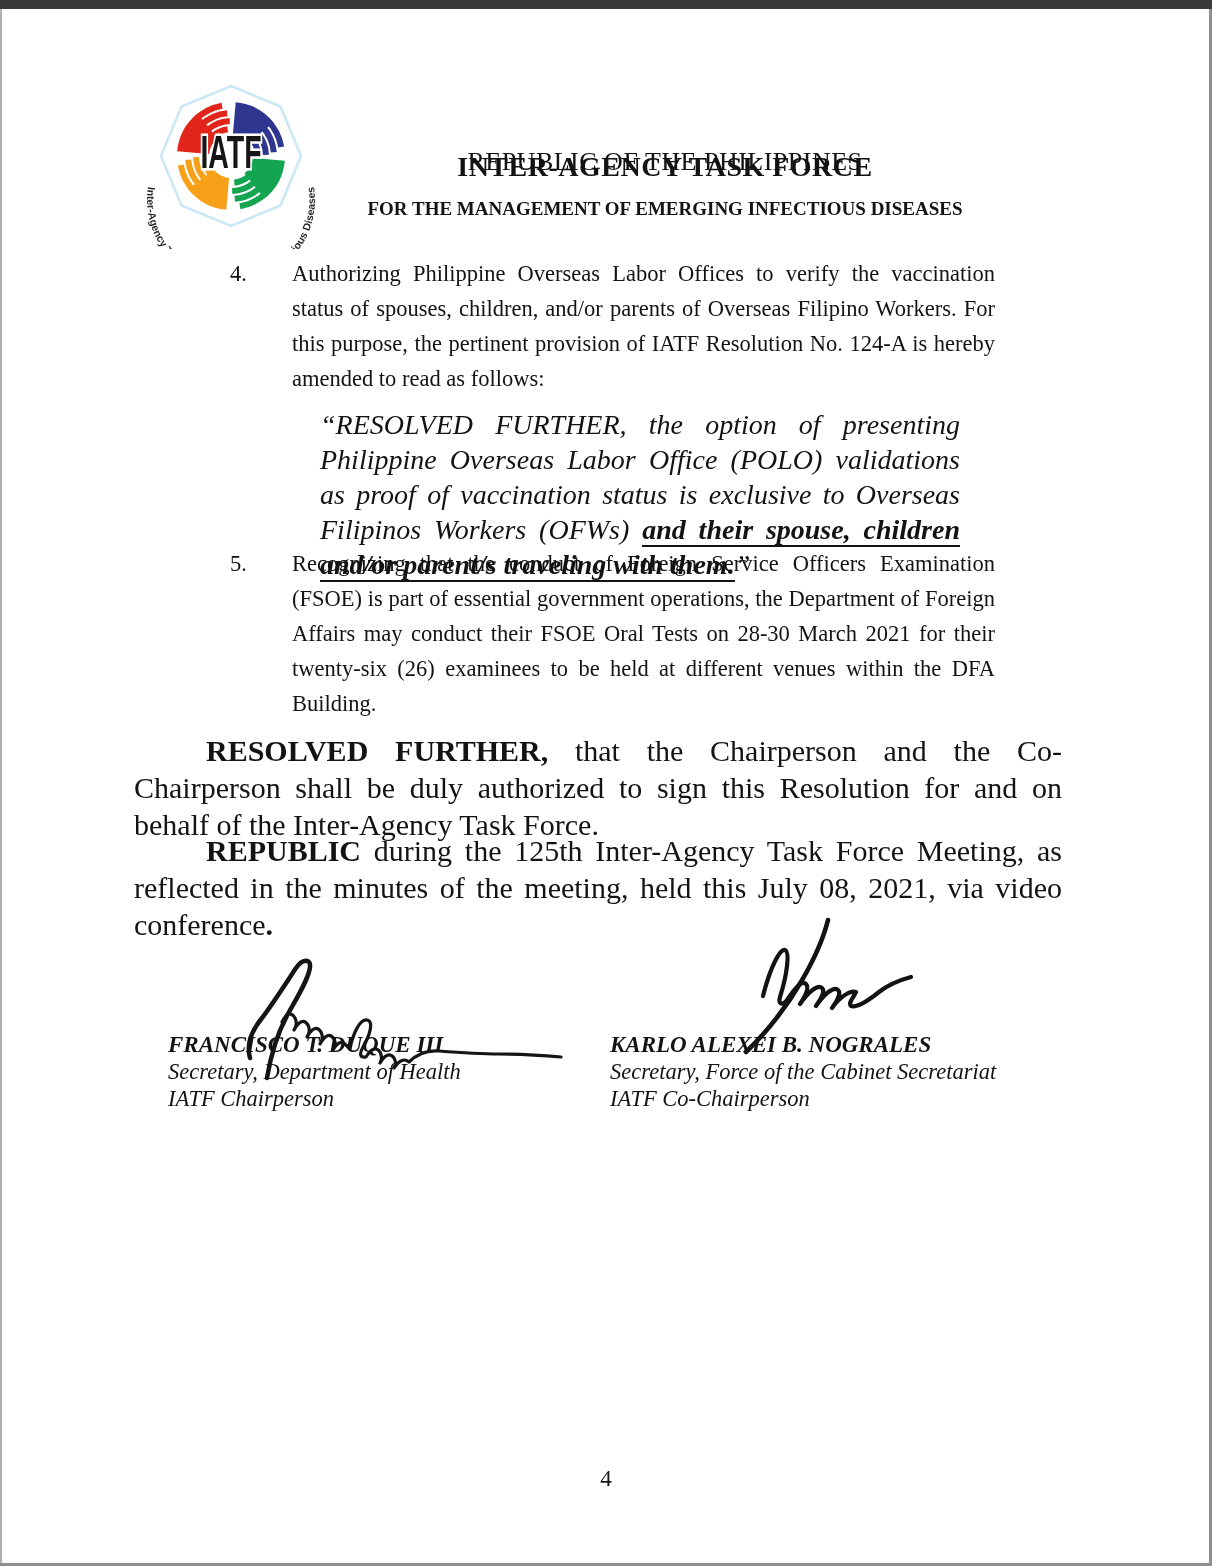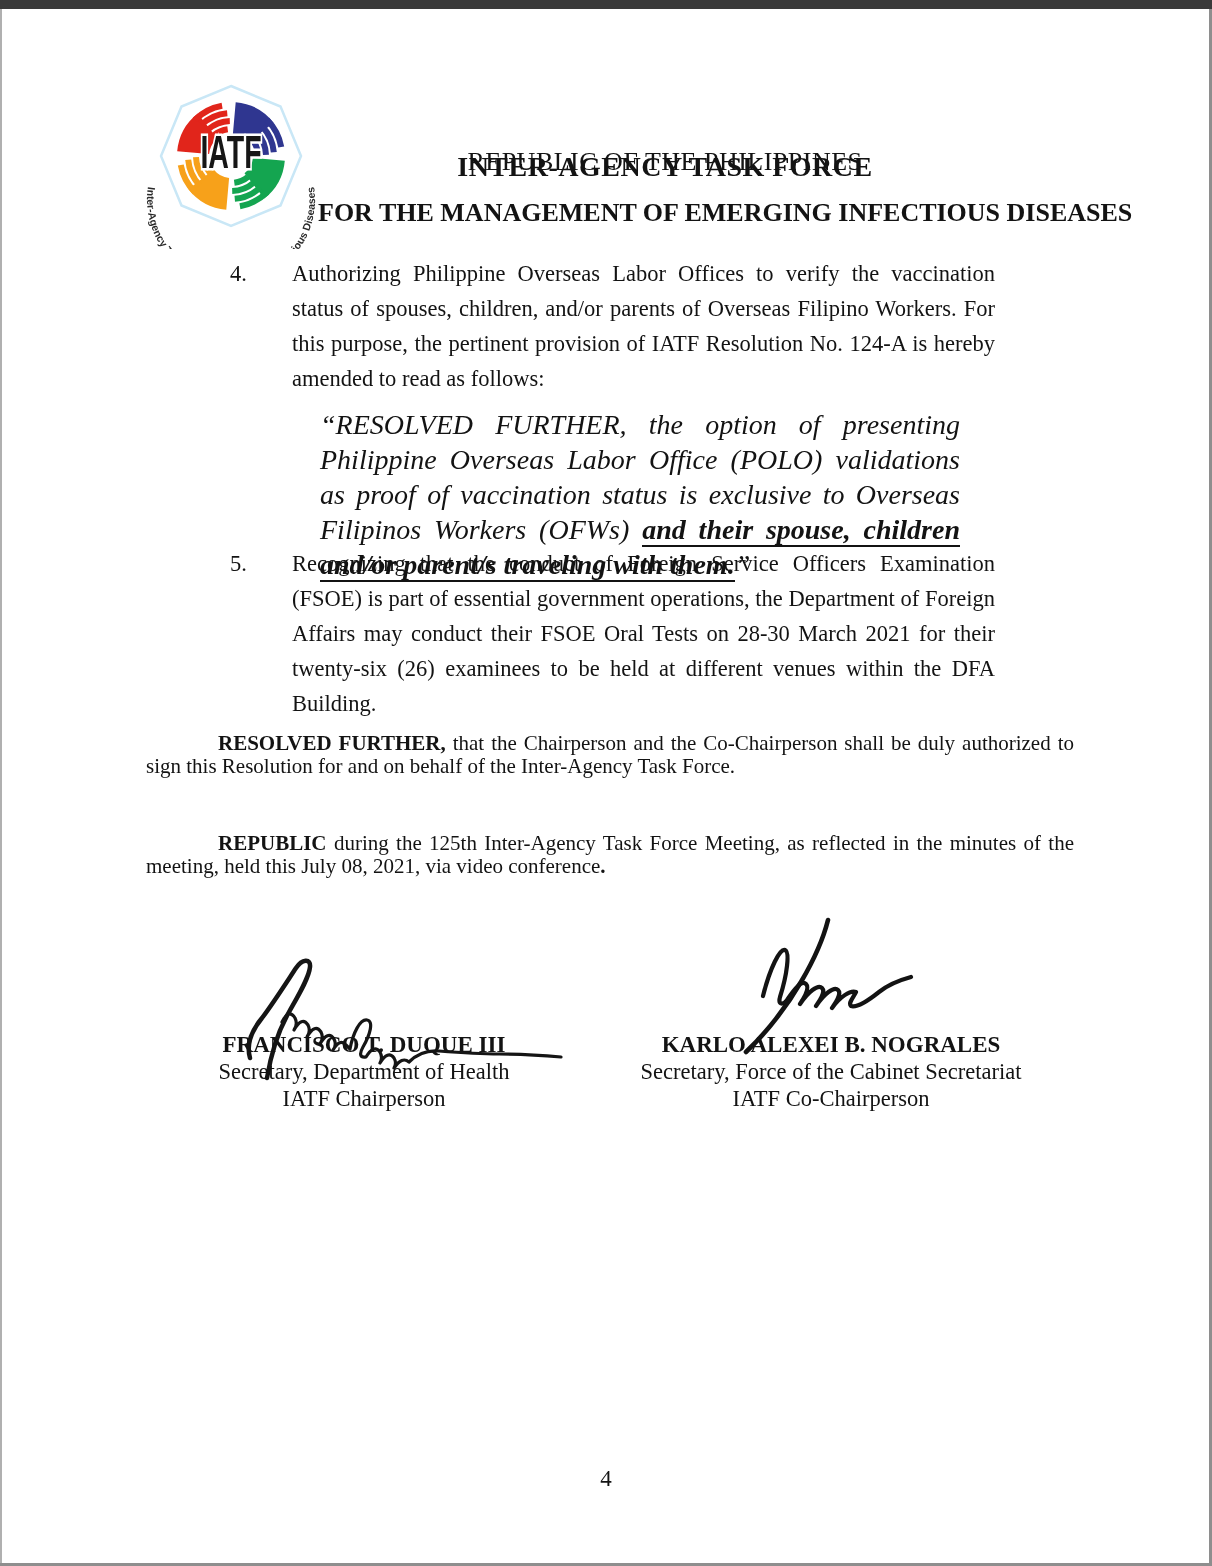--- a/index.html
+++ b/index.html
@@ -15,47 +15,47 @@
   .frame-top    { position:absolute; top:0; left:0; width:1212px; height:9px; background:#3a3a3a; }
   .frame-left   { position:absolute; top:9px; left:0; width:2px; bottom:0; background:#b0b0b0; }
   .frame-right  { position:absolute; top:9px; right:0; width:3px; bottom:0; background:#8e8e8e; }
   .frame-bottom { position:absolute; bottom:0; left:0; width:1212px; height:3px; background:#8e8e8e; }
 
   
   .logo { position:absolute; left:146px; top:71px; width:170px; height:178px; }
   .hdr-line { position:absolute; left:318px; width:694px; text-align:center; line-height:1.05; white-space:nowrap; }
   .hdr1 { top:123px; font-size:26px; letter-spacing:0.5px;margin-top:25px; }
   .hdr2 { top:152px; font-size:28px; font-weight:bold; letter-spacing:0.5px; }
-  .hdr3 { top:199px; font-size:26px; font-weight:bold; }
+  .hdr3 { top:199px; font-size:19px; font-weight:bold; }
 
   
   .list-item { position:absolute; left:230px; width:765px; display:flex; font-size:22.5px; line-height:35px; }
   .list-item .num { width:62px; flex:none; }
   .list-item .txt { width:703px; text-align:justify; }
   #item4 { top:256px; }
   #item5 { top:546px; }
 
   .quote {
     position:absolute; top:407px; left:320px; width:640px;
     font-size:28px; line-height:35px; font-style:italic; text-align:justify;
   }
   .quote .emph { font-weight:bold; border-bottom:2px solid #131313; }
 
-  .para { position:absolute; left:146px; width:928px; font-size:21px; line-height:23px;
+  .para { position:absolute; left:134px; width:928px; font-size:30px; line-height:37px;
           text-align:justify; text-indent:72px; }
   #para-resolved { top:732px; }
   #para-approved { top:832px; }
   .lead { font-weight:bold; }
 
   
   .sig-svg { position:absolute; }
   #sig-left-svg  { left:238px; top:948px; width:384px; height:134px; }
   #sig-right-svg { left:733px; top:916px; width:192px; height:142px; }
 
-  .sig-block { position:absolute; top:1031px; text-align:center; line-height:27px; font-size:22.5px; }
+  .sig-block { position:absolute; top:1031px; line-height:27px; font-size:22.5px;font-style:italic; }
   #sig-block-left  { left:168px; width:392px; }
   #sig-block-right { left:610px; width:442px; }
   .sig-name { font-weight:bold; font-size:23px; }
 
   .page-num { position:absolute; top:1466px; left:142px; width:928px; text-align:center; font-size:23px; }
 </style>
 </head>
 <body>
 
 <div class="frame-top"></div>

